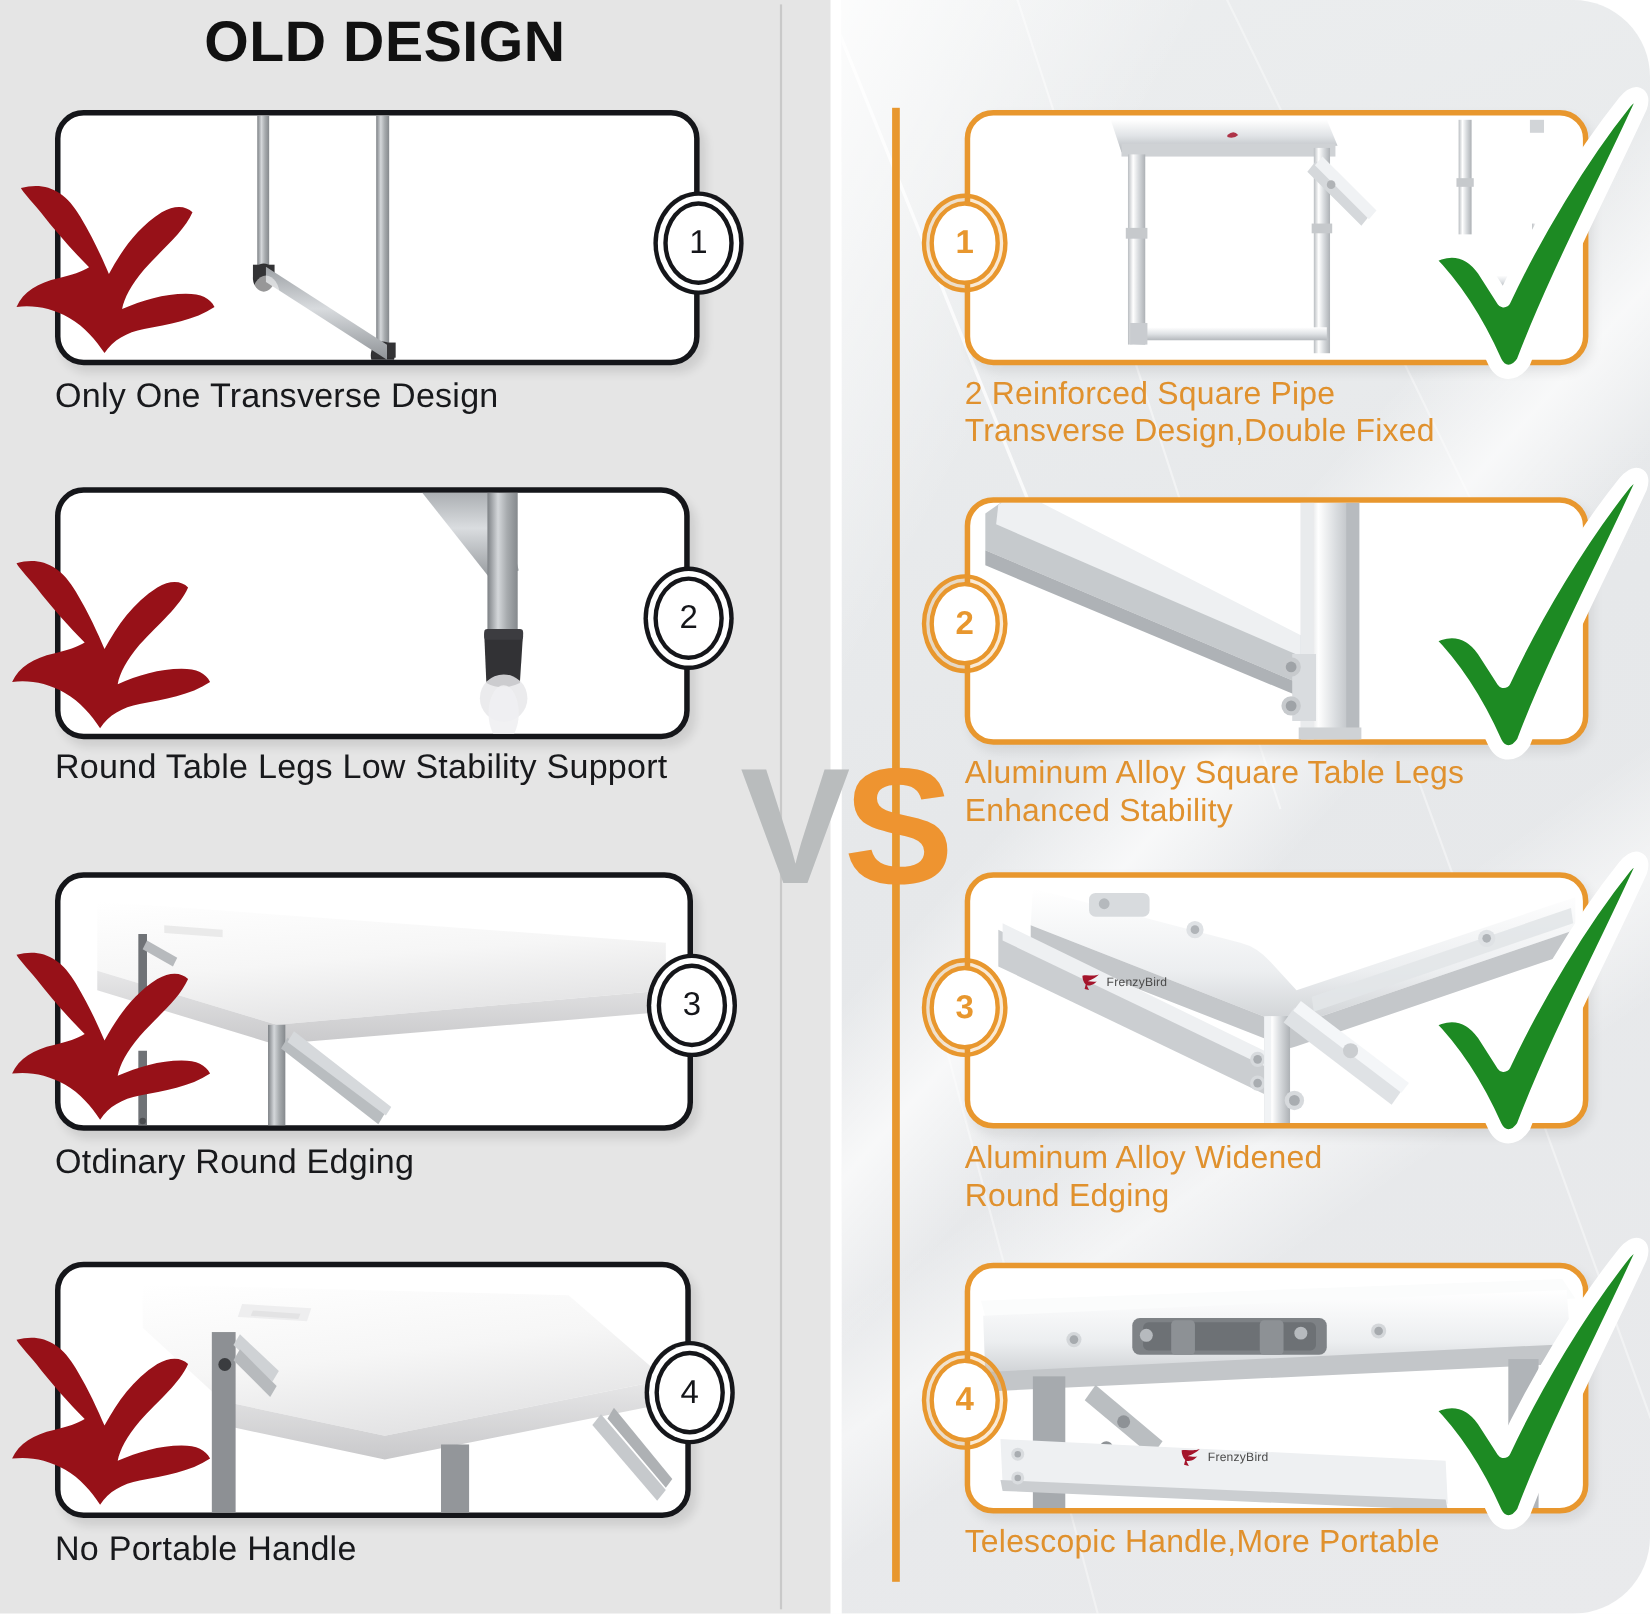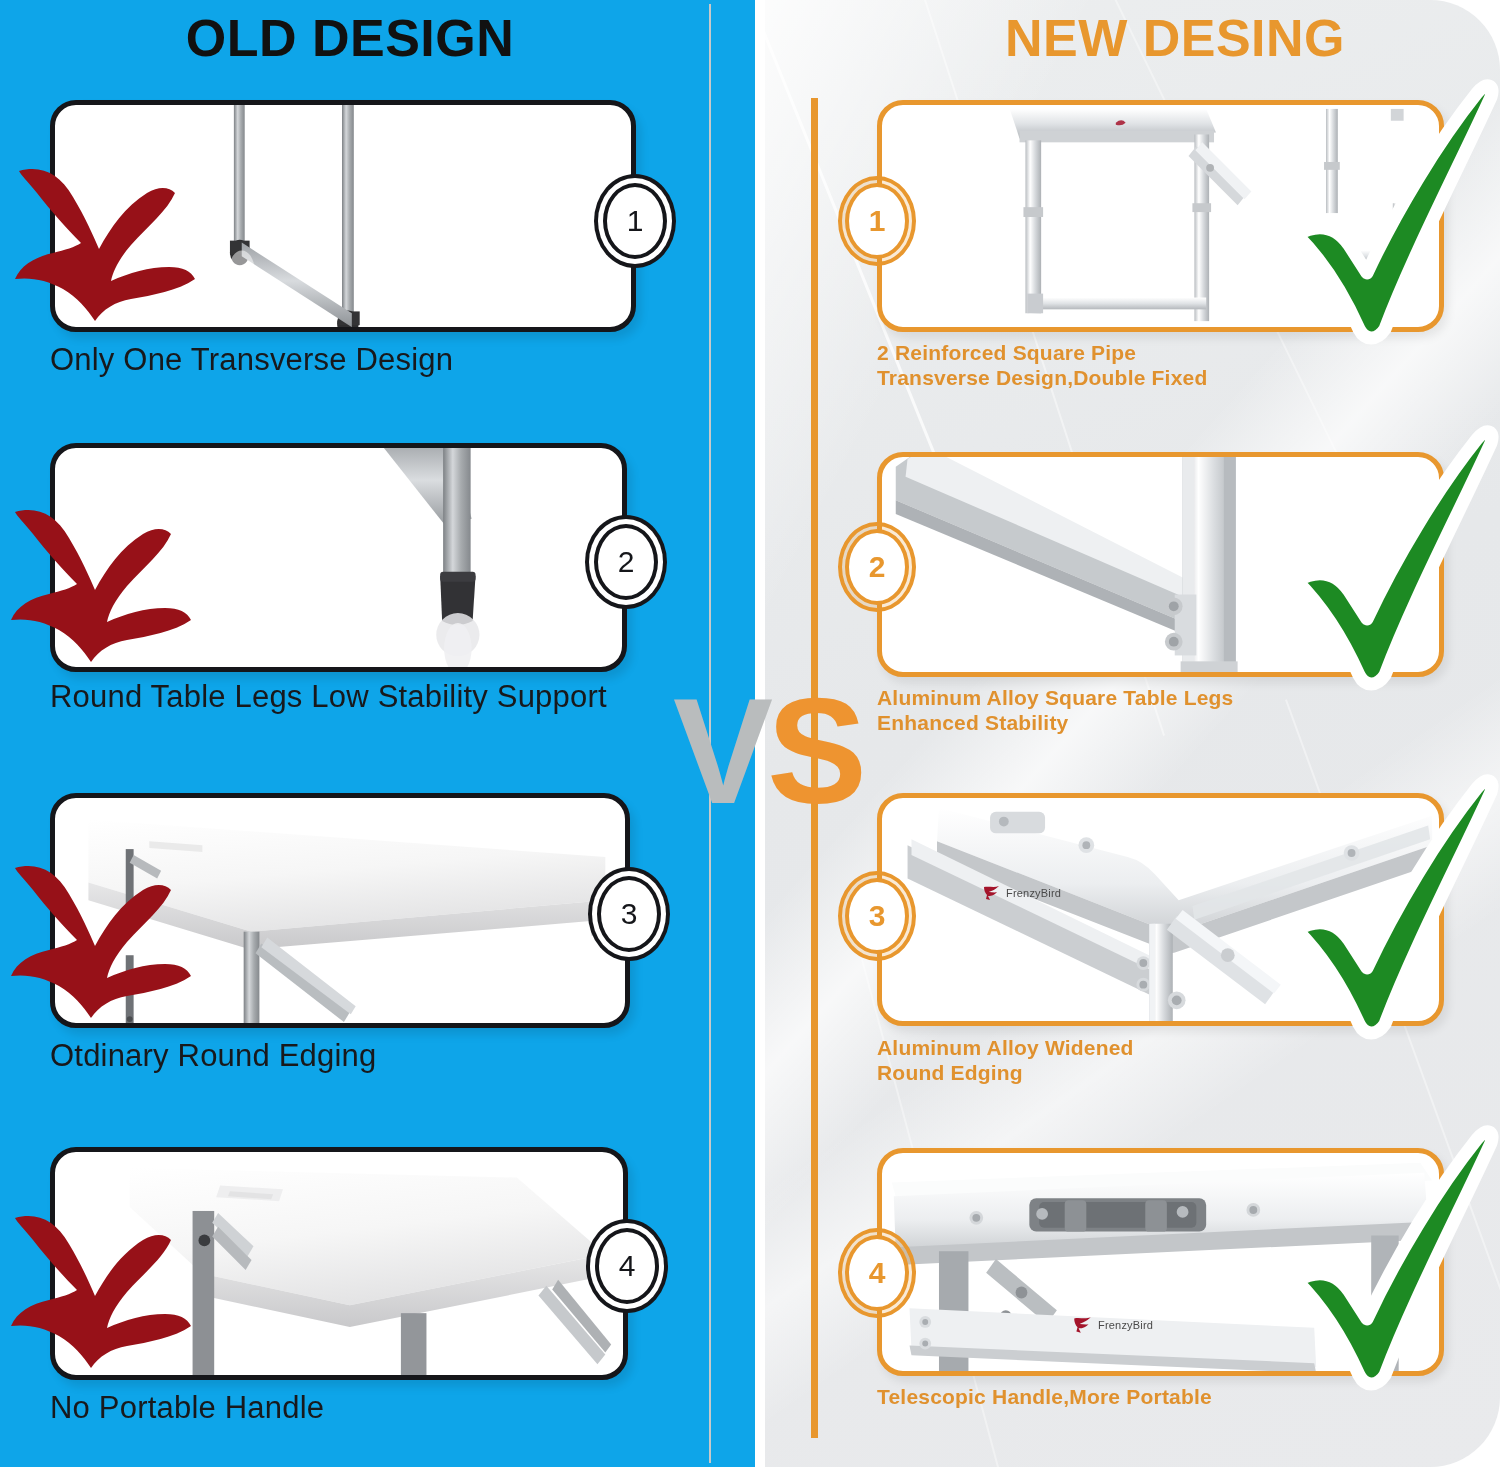--- a/index.html
+++ b/index.html
@@ -13,21 +13,21 @@
     position: relative;
     width: 1500px; height: 1467px;
     background: #ffffff;
   }
 
   
   #left-col {
     position: absolute;
     left: 0; top: 0;
     width: 755px; height: 1467px;
-    background: #0ea5e9;
+    background: #e5e5e5;
   }
   #left-title {
     position: absolute;
     left: 0; top: 8px;
     width: 700px;
     text-align: center;
     font-size: 52px;
     font-weight: 700;
     letter-spacing: 0.5px;
     color: #111111;
@@ -142,22 +142,22 @@
   .cap-old {
     position: absolute;
     font-size: 31px;
     font-weight: 400;
     color: #18191c;
     line-height: 1.22;
     letter-spacing: 0.2px;
   }
   .cap-new {
     position: absolute;
-    font-size: 21px;
-    font-weight: 700;
+    font-size: 29px;
+    font-weight: 400;
     color: #e0912e;
     line-height: 1.18;
     letter-spacing: 0.2px;
     white-space: pre-line;
   }
 
   
   .xmark { position: absolute; z-index: 30; }
 
   
@@ -314,21 +314,20 @@
 
   <div id="divider"></div>
 
   <div id="right-col">
     <div class="streak" style="left:-40px; top:-60px; width:3px; height:700px; transform:rotate(-22deg);"></div>
     <div class="streak" style="left:120px; top:-120px; width:2px; height:900px; transform:rotate(-18deg); opacity:.6;"></div>
     <div class="streak" style="left:330px; top:-40px; width:2px; height:600px; transform:rotate(-26deg); opacity:.5;"></div>
     <div class="streak" style="left:520px; top:700px; width:2px; height:800px; transform:rotate(-20deg); opacity:.55;"></div>
     <div class="streak" style="left:80px; top:900px; width:2px; height:700px; transform:rotate(-15deg); opacity:.5;"></div>
 
-    <div id="right-title">NEW DESING</div>
     <div id="orange-rail"></div>
 
     <div class="panel new" style="left:112px; top:100px; width:567px; height:232px;">
       <div class="panel-inner">
         <svg class="art" viewBox="0 0 567 232" preserveAspectRatio="none">
           <defs>
             <linearGradient id="alu" x1="0" y1="0" x2="1" y2="0">
               <stop offset="0%" stop-color="#b9bdc1"></stop>
                 <stop offset="30%" stop-color="#ffffff"></stop>
               <stop offset="60%" stop-color="#d9dcdf"></stop>

